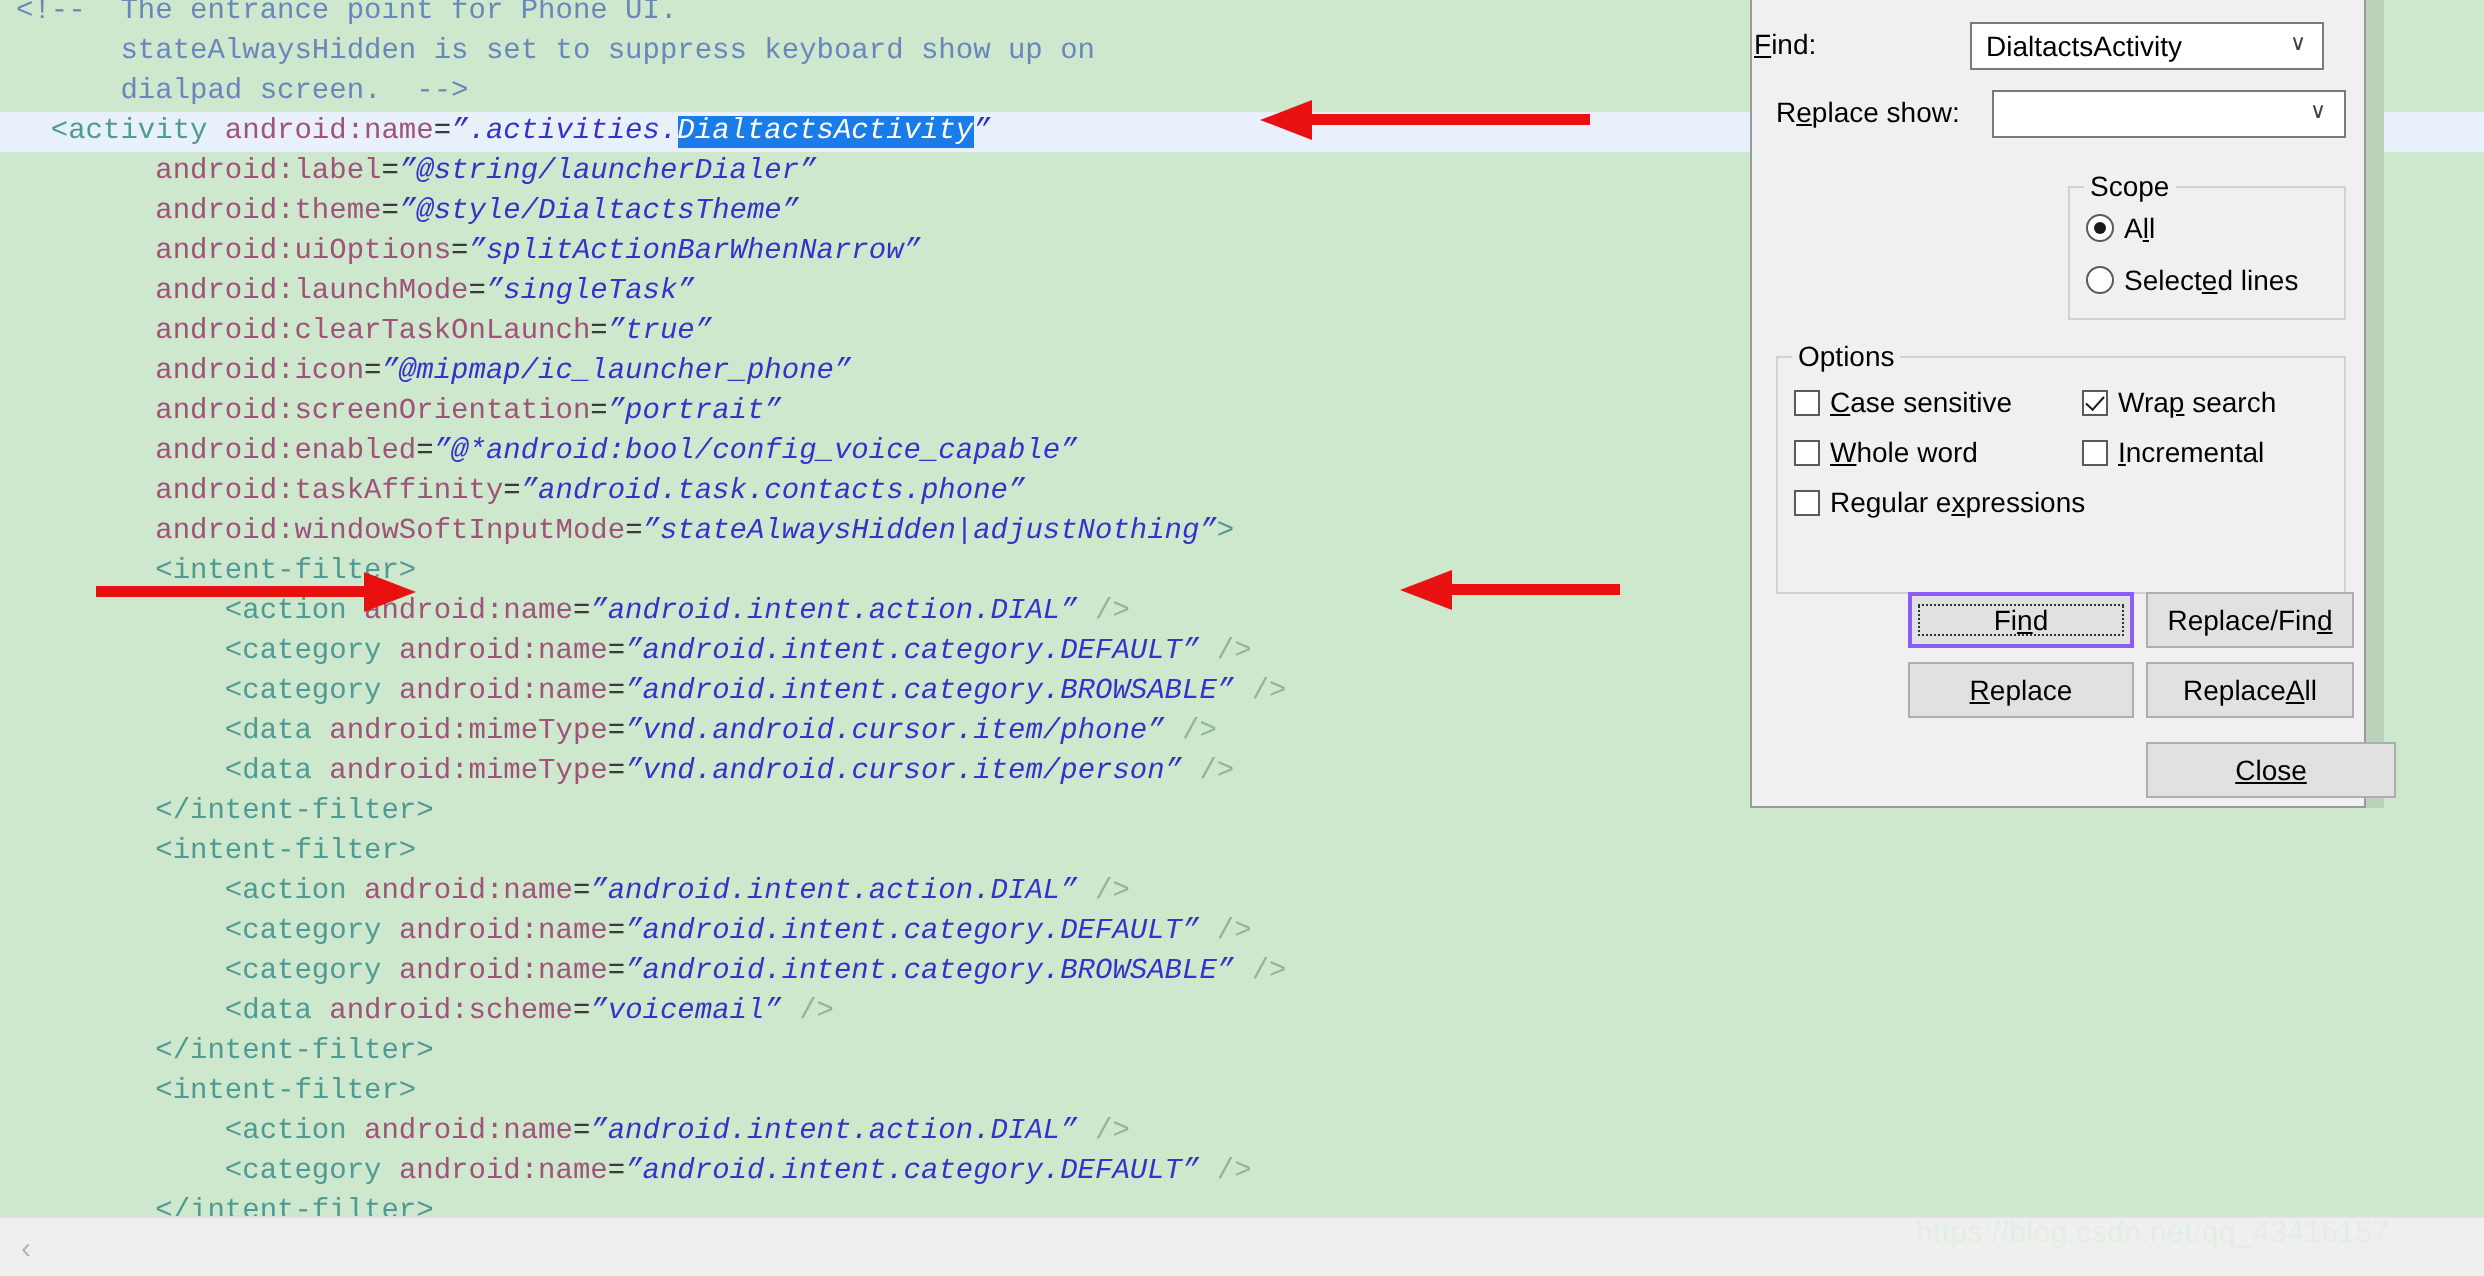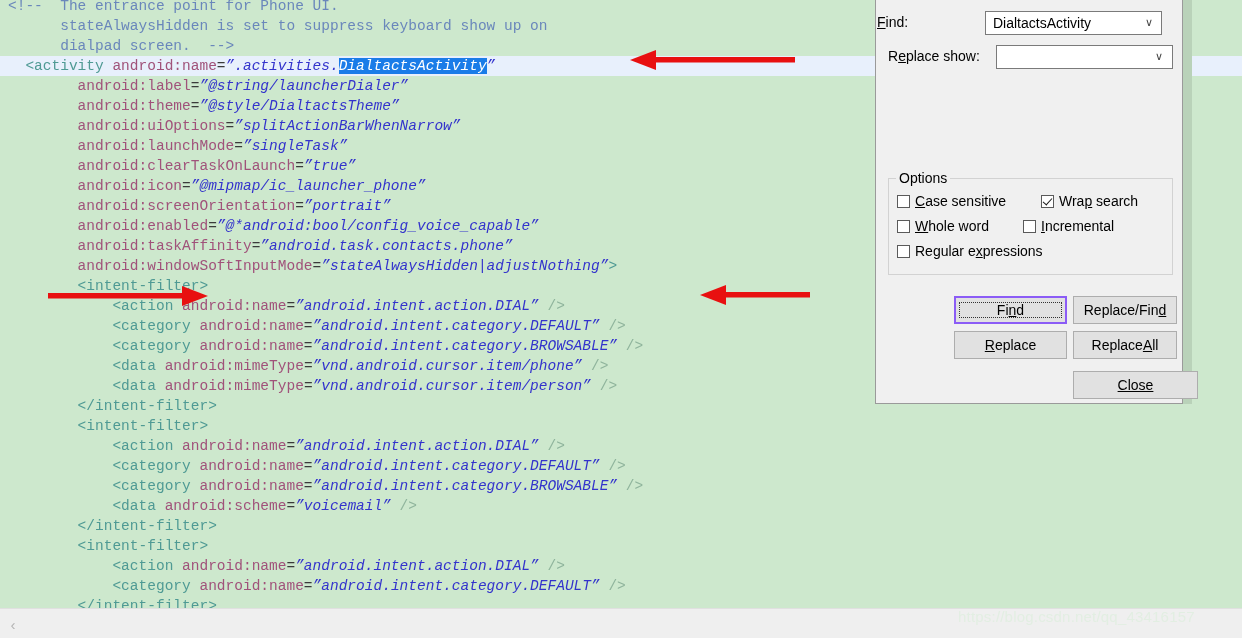--- a/index.html
+++ b/index.html
@@ -225,38 +225,49 @@
         <div class="fld-label">
           <span>R</span><u>e</u><span>place show:</span>
         </div>
         <div class="combo" style="left:108px; top:0px; width:177px;">
           <div class="cval"></div>
           <div class="carrow">∨</div>
         </div>
       </div>
 
 
-
-      <div class="group" style="left:12px; top:185px; width:285px; height:97px;">
+      <div class="group" style="left:158px; top:100px; width:139px; height:67px;">
+        <div class="group-title">Scope</div>
+        <div class="opt" style="left:8px; top:12px;">
+          <div class="radio on"></div>
+          <span class="opt-label">A<u>l</u>l</span>
+        </div>
+        <div class="opt" style="left:8px; top:38px;">
+          <div class="radio"></div>
+          <span class="opt-label">Select<u>e</u>d lines</span>
+        </div>
+      </div>
+
+      <div class="group" style="left:12px; top:185px; width:285px; height:119px;">
         <div class="group-title">Options</div>
 
         <div class="opt" style="left:8px; top:14px;">
           <div class="check"></div>
           <span class="opt-label"><u>C</u>ase sensitive</span>
         </div>
         <div class="opt" style="left:152px; top:14px;">
           <div class="check on"></div>
           <span class="opt-label">Wra<u>p</u> search</span>
         </div>
 
         <div class="opt" style="left:8px; top:39px;">
           <div class="check"></div>
           <span class="opt-label"><u>W</u>hole word</span>
         </div>
-        <div class="opt" style="left:134px; top:39px;justify-content:flex-end;">
+        <div class="opt" style="left:152px; top:39px;justify-content:flex-end;">
           <div class="check"></div>
           <span class="opt-label"><u>I</u>ncremental</span>
         </div>
 
         <div class="opt" style="left:8px; top:64px;">
           <div class="check"></div>
           <span class="opt-label">Regular e<u>x</u>pressions</span>
         </div>
       </div>
 

